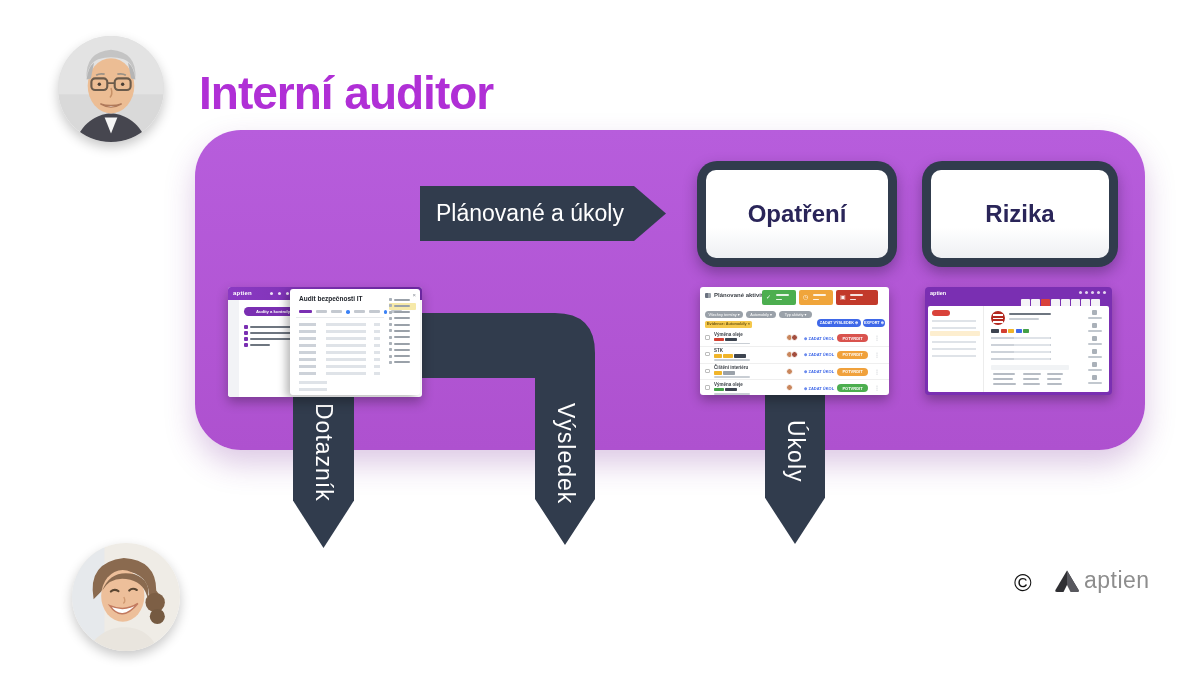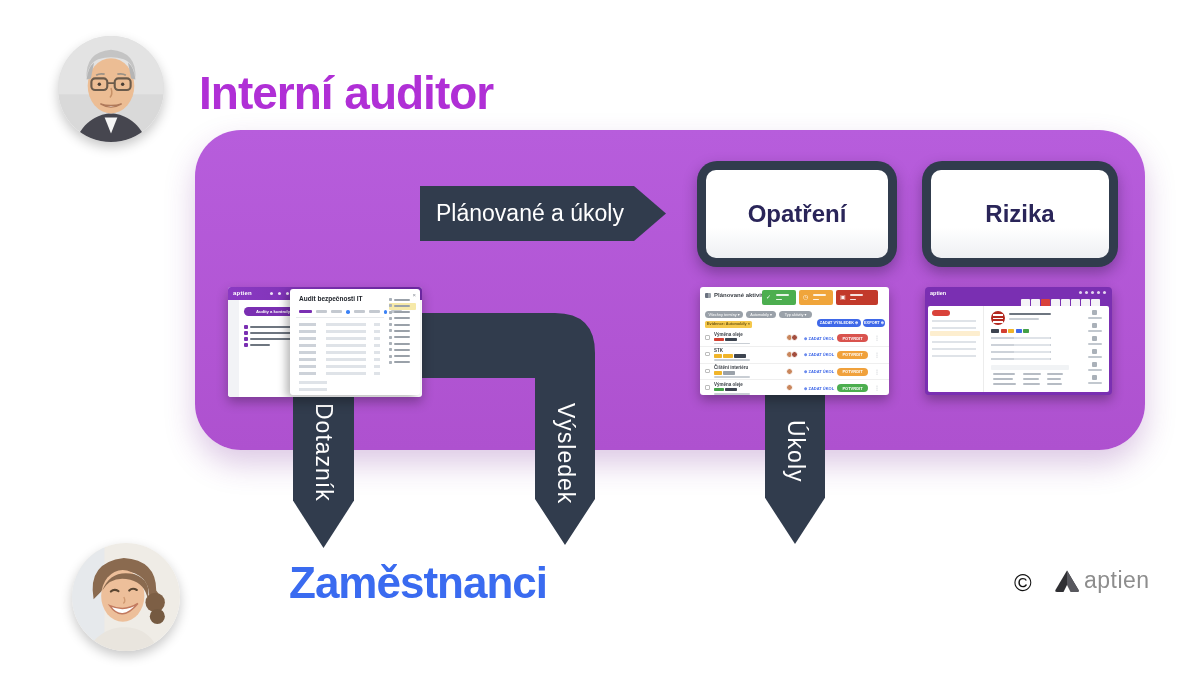--- a/index.html
+++ b/index.html
@@ -462,21 +462,20 @@
             <i class="bar"></i>
           </div>
         <div class="s3-it">
             <i class="sq"></i>
             <i class="bar"></i>
           </div>
       </div>
     </div>
   </div>
 
-  <div class="abs" id="employees-title">Zaměstnanci</div>
   <div class="abs avatar" id="avatar-employee">
     <svg width="108" height="108" viewBox="0 0 100 100">
       <rect width="100" height="100" fill="#efece6"></rect>
       <rect x="0" y="0" width="30" height="100" fill="#e6e9ec"></rect>
       <path d="M14 100 C22 84 36 78 48 78 C62 78 74 84 80 100 Z" fill="#e9e5de"></path>
       <path d="M20 52 Q14 18 48 14 Q78 16 78 44 Q82 48 80 56 L70 60 Q76 36 58 28 Q38 22 28 44 Z" fill="#8a6a4f"></path>
       <circle cx="77" cy="55" r="9" fill="#7d5f45"></circle>
       <circle cx="79" cy="68" r="7" fill="#755a41"></circle>
       <ellipse cx="47" cy="49" rx="20" ry="24" fill="#edbf9a"></ellipse>
       <path d="M28 44 Q36 24 58 29 Q74 35 70 52 Q68 38 54 34 Q36 30 28 44 Z" fill="#8a6a4f"></path>

